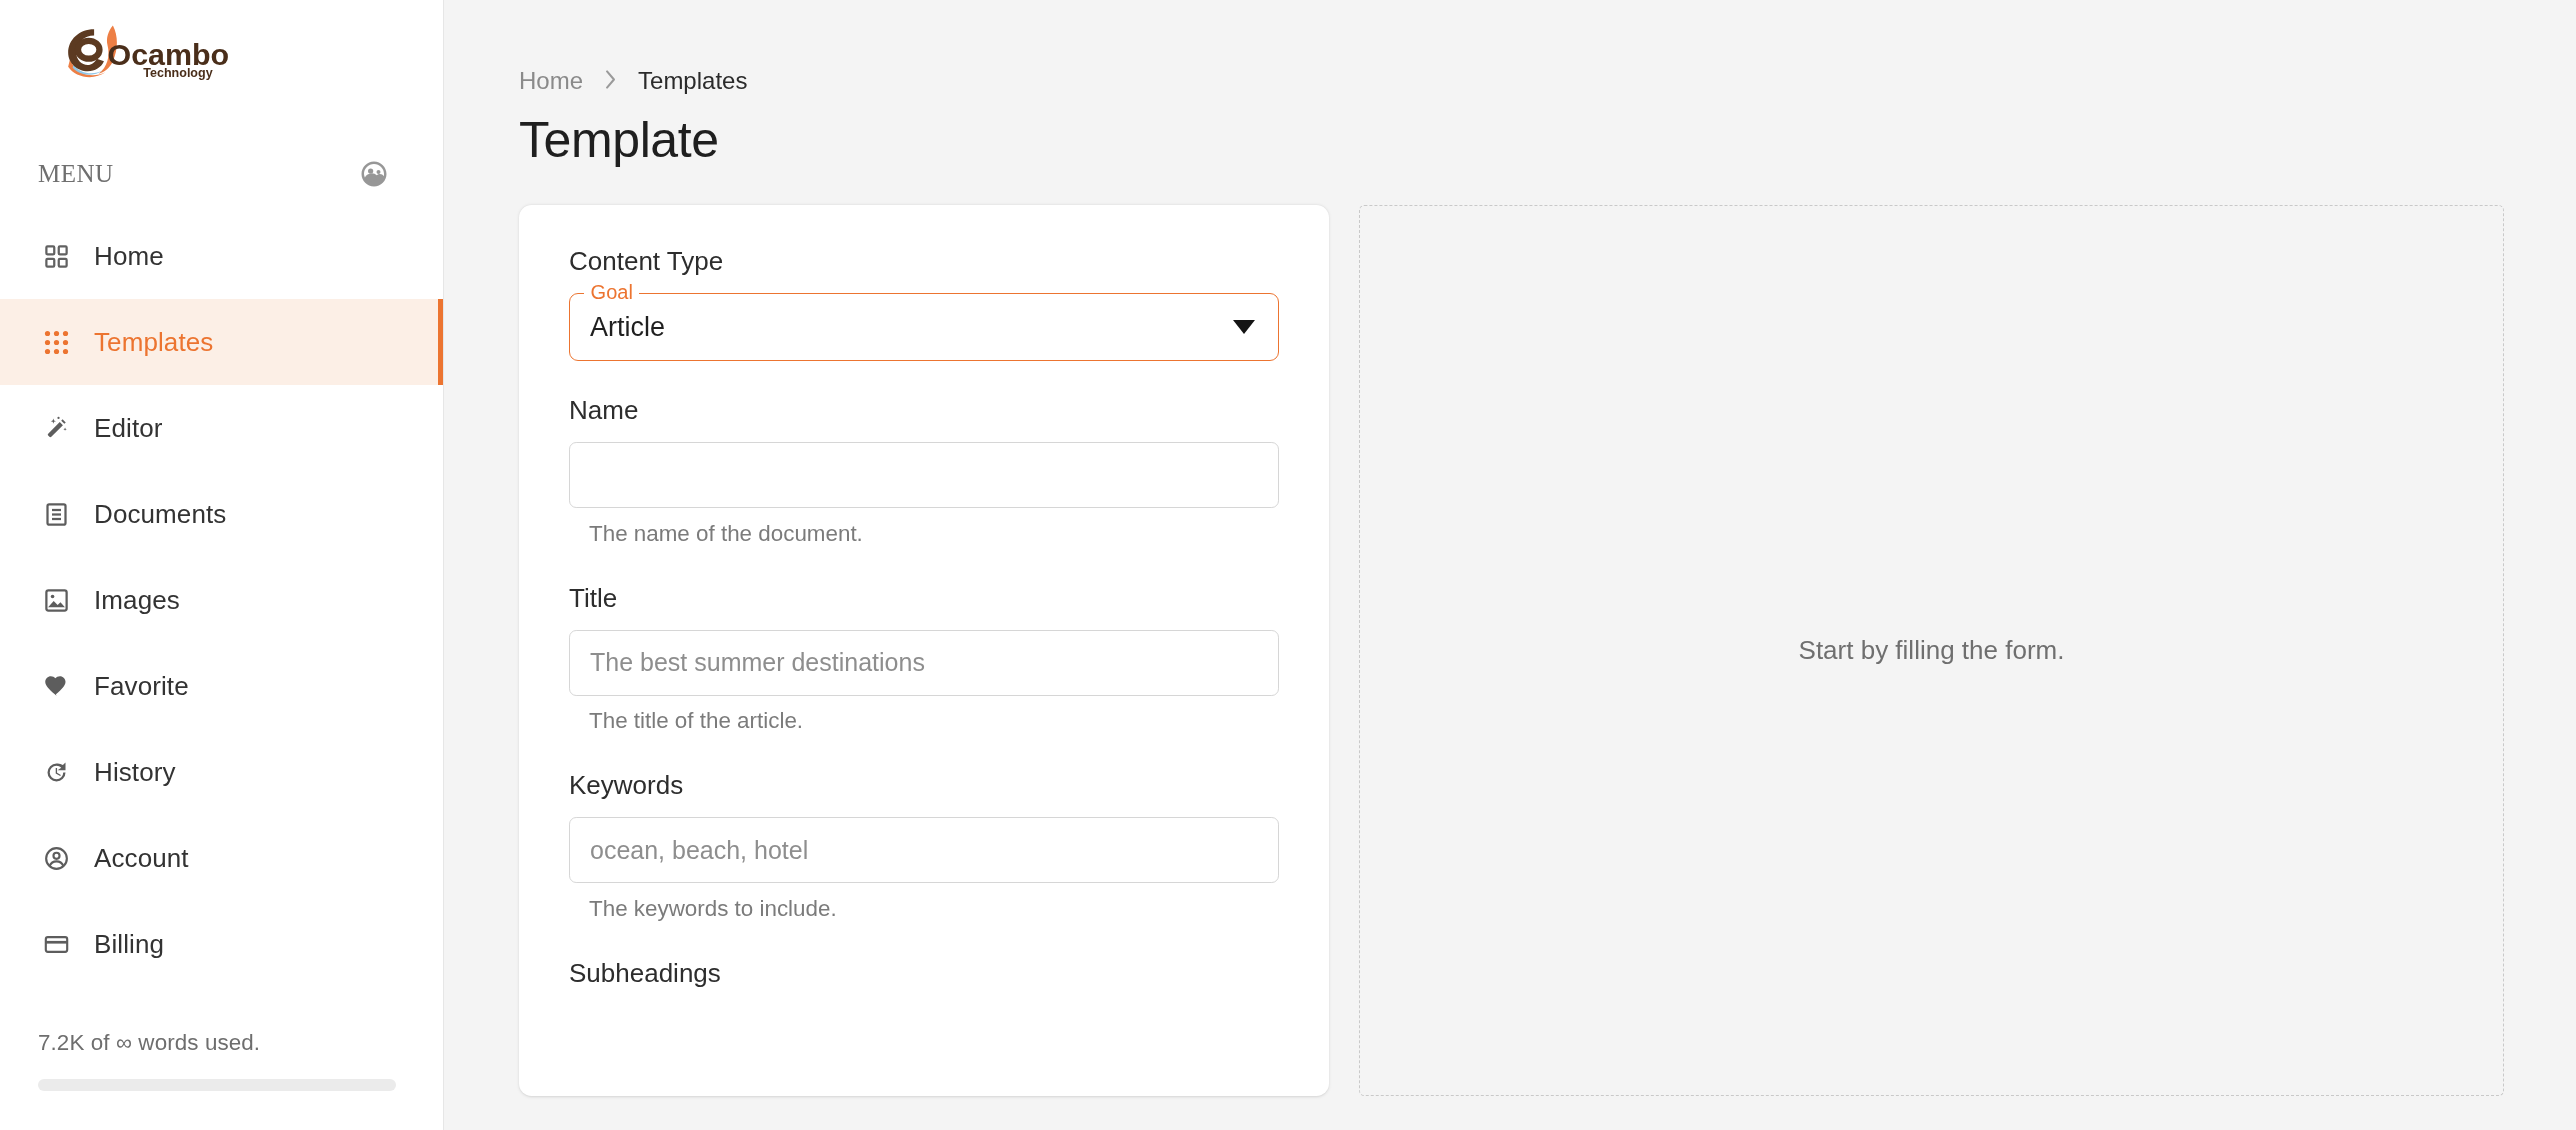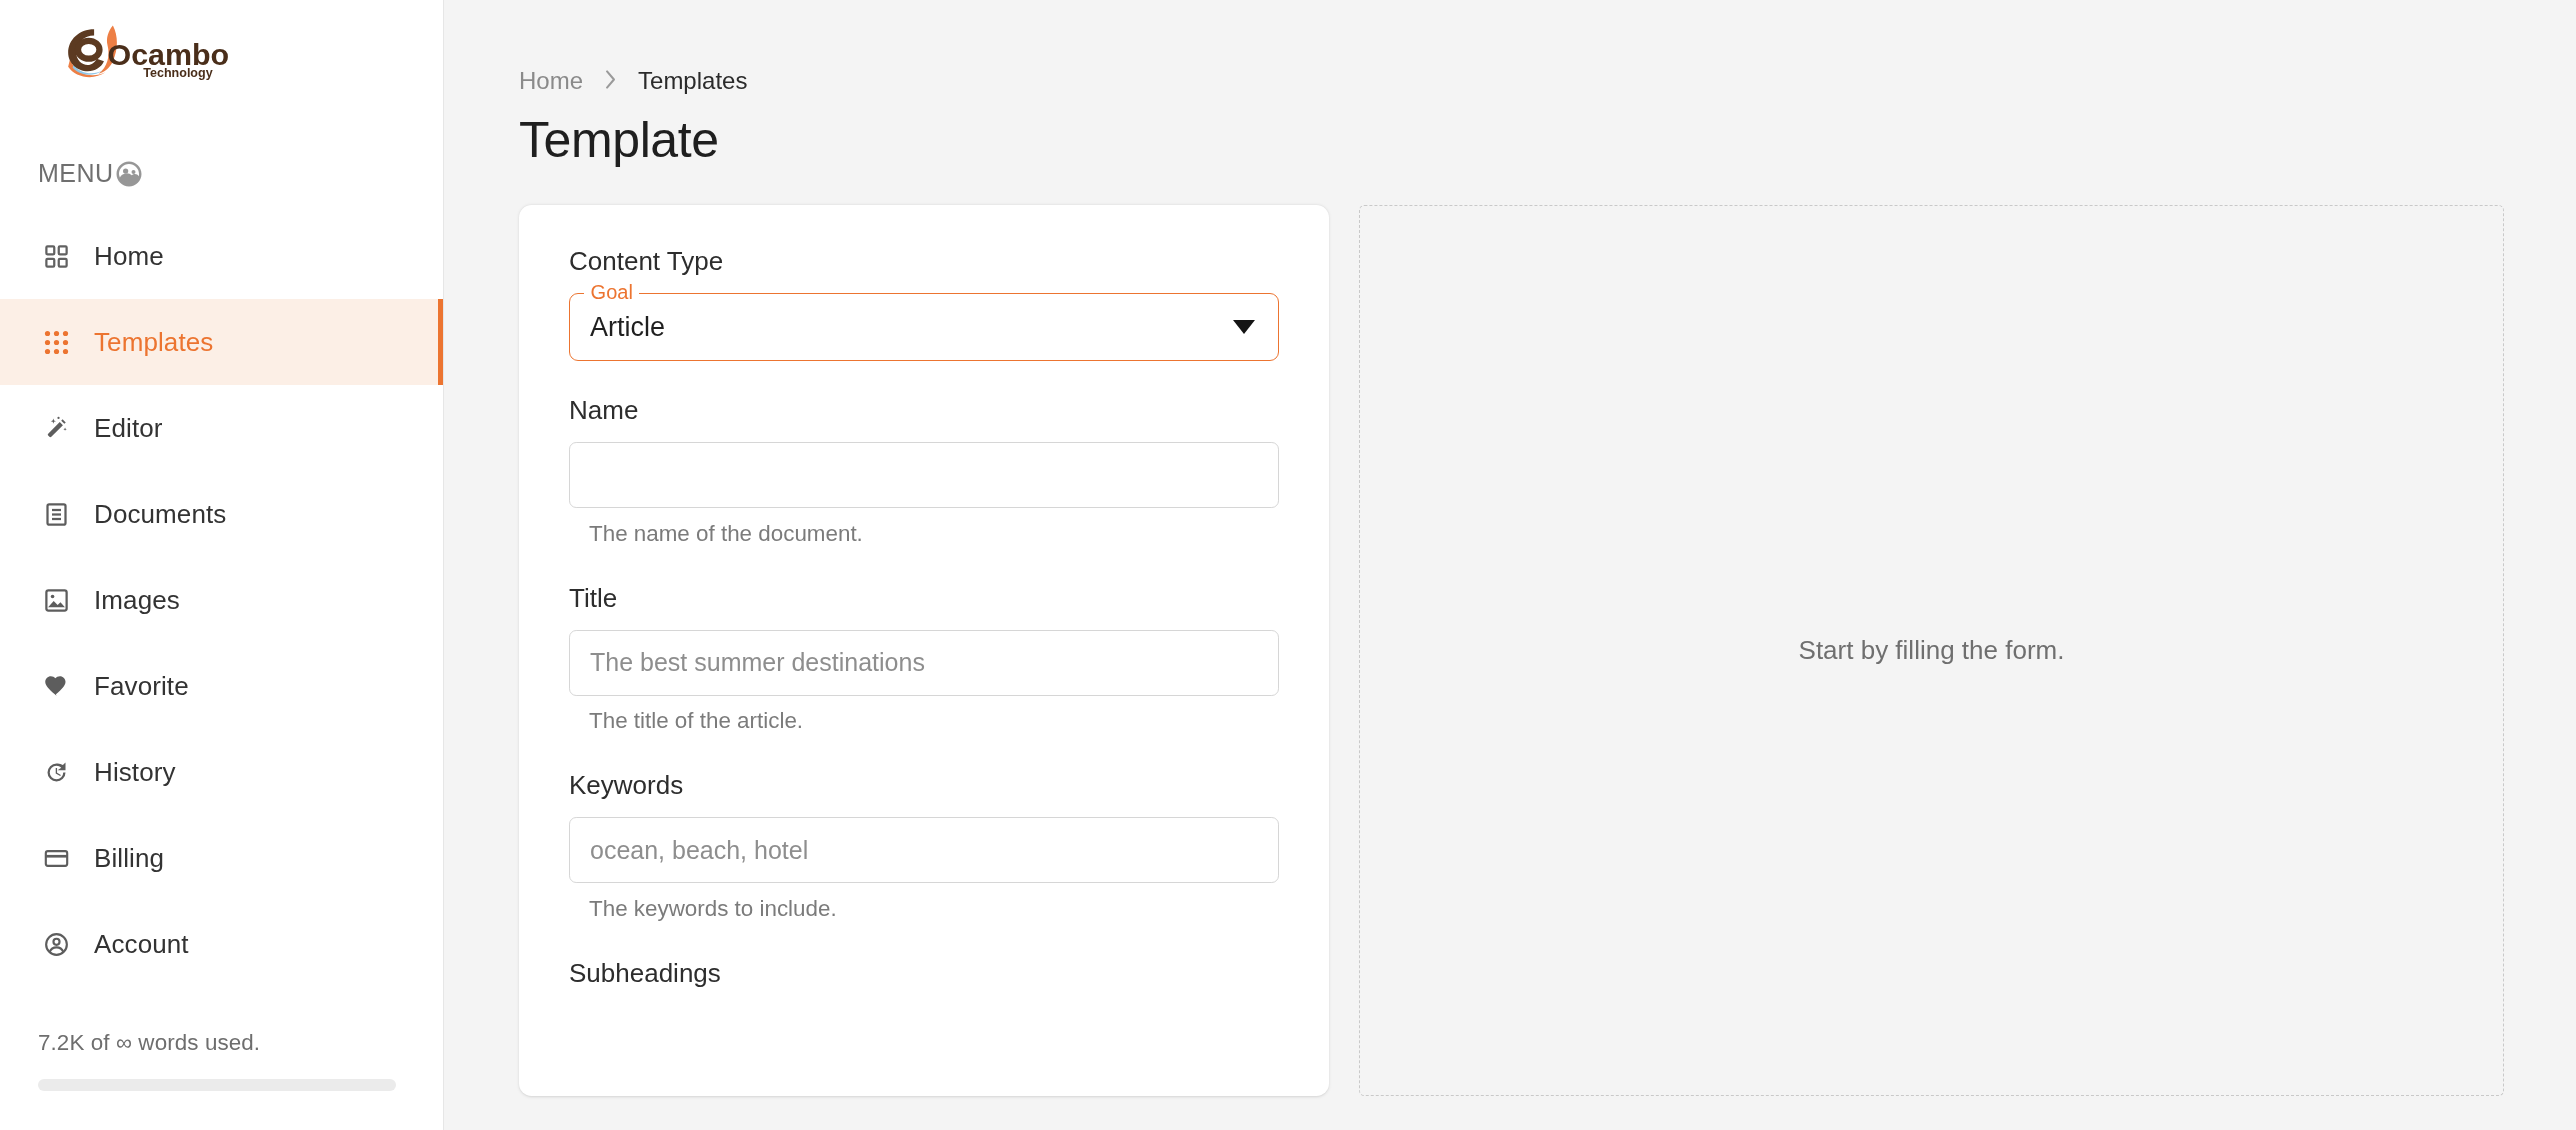--- a/index.html
+++ b/index.html
@@ -25,23 +25,25 @@
   }
   .logo-wrap {
     padding: 20px 0 0 61px;
     height: 116px;
   }
   .logo { display: block; }
 
   .menu-header {
     display: flex;
     align-items: center;
+    justify-content: space-between;
     padding: 0 54px 0 38px;
     height: 47px;
     margin-top: 34px;
+    font-family: Liberation Serif, serif;
   }
   .menu-label {
     font-size: 25px;
     letter-spacing: 0.5px;
     color: #6f6f6f;
     font-weight: 400;
   }
   .menu-header-icon { line-height: 0; opacity: .72; }
 
   .nav { margin-top: 16px; }
@@ -356,36 +358,36 @@
             <path d="M12 4a8 8 0 108 8h-2a6 6 0 11-6-6c1.66 0 3.14.69 4.22 1.78L13 10h7V3l-2.35 2.35A7.95 7.95 0 0012 4z"></path>
             <path d="M12.5 8h-1.2v4.8l4 2.4.6-1-3.4-2z"></path>
           </svg>
         </span>
         <span class="nav-text">History</span>
       </div>
 
       <div class="nav-item">
         <span class="nav-icon">
           <svg width="27" height="27" viewBox="0 0 24 24" fill="none" stroke="#5d5d5d" stroke-width="1.9">
-            <rect x="2.5" y="5.5" width="19" height="13" rx="1.8"></rect>
-            <line x1="2.5" y1="10" x2="21.5" y2="10" stroke-width="2.4"></line>
-          </svg>
-        </span>
-        <span class="nav-text">Billing</span>
-      </div>
-
-      <div class="nav-item">
-        <span class="nav-icon">
-          <svg width="27" height="27" viewBox="0 0 24 24" fill="none" stroke="#5d5d5d" stroke-width="1.9">
             <circle cx="12" cy="12" r="9.2"></circle>
             <circle cx="12" cy="9.6" r="2.7"></circle>
             <path d="M5.9 18.6a6.6 6.6 0 0112.2 0"></path>
           </svg>
         </span>
         <span class="nav-text">Account</span>
+      </div>
+
+      <div class="nav-item">
+        <span class="nav-icon">
+          <svg width="27" height="27" viewBox="0 0 24 24" fill="none" stroke="#5d5d5d" stroke-width="1.9">
+            <rect x="2.5" y="5.5" width="19" height="13" rx="1.8"></rect>
+            <line x1="2.5" y1="10" x2="21.5" y2="10" stroke-width="2.4"></line>
+          </svg>
+        </span>
+        <span class="nav-text">Billing</span>
       </div>
 
     </nav>
 
     <div class="usage">
       <div class="usage-text">7.2K of ∞ words used.</div>
       <div class="usage-bar">
         <div class="usage-bar-fill" id="usage-fill" style="width: 0%;"></div>
       </div>
     </div>

